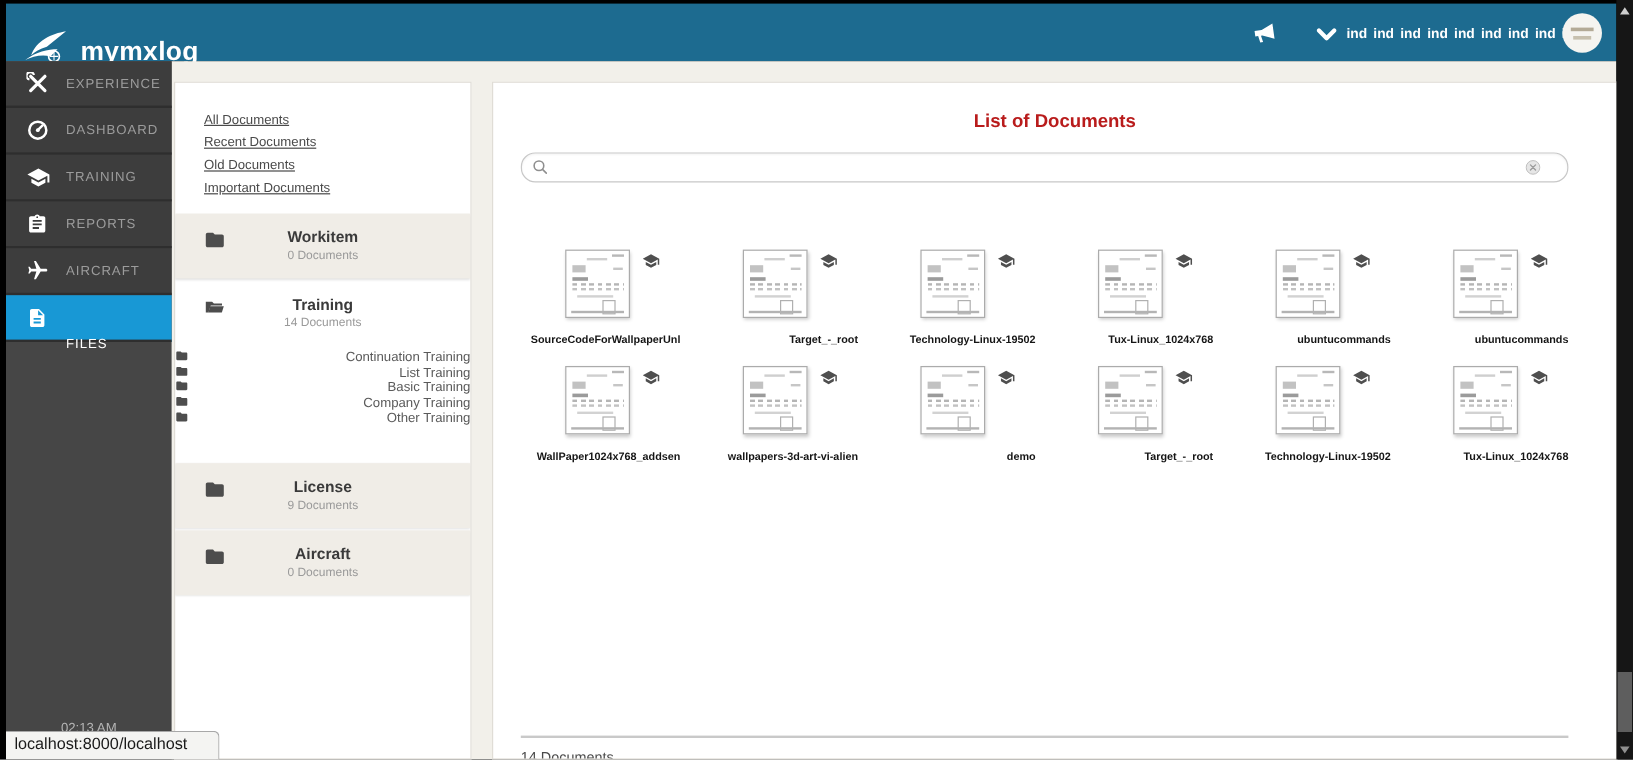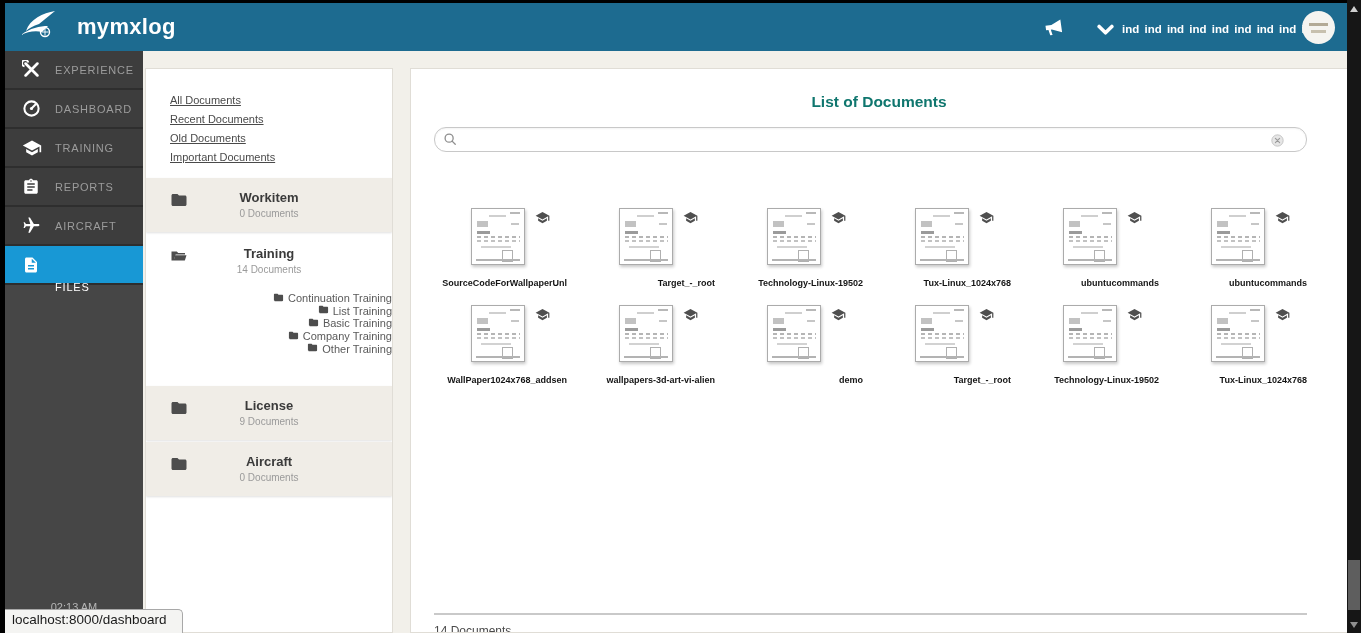--- a/index.html
+++ b/index.html
@@ -2,21 +2,21 @@
 <html><head>
 <meta charset="utf-8">
 <style>
   html,body{margin:0;padding:0;}
   body{width:1361px;height:633px;background:#000;position:relative;overflow:hidden;
        font-family:"Liberation Sans", sans-serif;}
   .app{position:absolute;left:5px;top:3px;width:1342px;height:630px;}
 
   
   header{position:absolute;left:0;top:0;width:1342px;height:48px;background:#1d6b90;}
-  .logo{position:absolute;left:14px;top:6px;display:flex;align-items:center;gap:20px;cursor:pointer;}
+  .logo{position:absolute;left:14px;top:21px;display:flex;align-items:center;gap:10px;cursor:pointer;}
   .logo-text{color:#fff;font-size:22px;font-weight:bold;letter-spacing:.3px;}
   .hdr-megaphone{position:absolute;left:1037px;top:13px;}
   .hdr-chev{position:absolute;left:1092px;top:19px;}
   .user-text{position:absolute;left:1117px;top:20px;color:#fff;font-size:11.5px;font-weight:bold;word-spacing:2px;cursor:pointer;}
   .avatar{position:absolute;left:1297px;top:8px;width:33px;height:33px;border-radius:50%;background:#f5f4f0;cursor:pointer;overflow:hidden;}
   .avatar i{position:absolute;display:block;}
   .av-l1{left:7px;top:12px;width:19px;height:3px;background:#b3aa96;}
   .av-l2{left:9px;top:19px;width:15px;height:3px;background:#c7c0ae;}
 
   
@@ -40,24 +40,24 @@
   .links{height:109px;box-sizing:border-box;padding:25px 0 0 24px;}
   .doc-link{display:block;font-size:11px;color:#4a4a4a;text-decoration:underline;margin-bottom:7px;cursor:pointer;}
   .folder-block{margin-bottom:2px;}
   .folder-block.has-children{margin-bottom:21px;}
   .folder-row{position:relative;height:54px;box-sizing:border-box;padding-top:12px;text-align:center;cursor:pointer;}
   .folder-row.shaded{background:#f0ede7;box-shadow:0 1px 2px rgba(0,0,0,.12);}
   .folder-icon{position:absolute;left:24px;top:13px;}
   .folder-name{font-size:13px;font-weight:600;color:#3a3a3a;}
   .folder-count{font-size:10px;color:#9a9a9a;margin-top:3px;}
   .subtree{padding:4px 0 10px;}
-  .sub-item{display:flex;justify-content:flex-end;align-items:center;gap:4px;height:12.6px;font-size:11px;color:#5a5a5a;cursor:pointer;}
-
-  
-  .main h1{margin:24px 0 0;text-align:center;font-size:15.5px;color:#0f766e;}
+  .sub-item{display:flex;justify-content:space-between;align-items:center;gap:4px;height:12.6px;font-size:11px;color:#5a5a5a;cursor:pointer;}
+
+  
+  .main h1{margin:24px 0 0;text-align:center;font-size:15.5px;color:#b91c1c;}
   .search-pill{position:absolute;left:23px;top:58px;right:40px;height:23px;border:1px solid #c8c8c8;border-radius:12px;background:#fff;box-shadow:inset 0 1px 2px rgba(0,0,0,.05);}
   .search-ico{position:absolute;left:8px;top:4px;}
   .search-pill input{position:absolute;left:28px;right:48px;top:0;height:100%;border:none;outline:none;background:transparent;font-size:12px;font-family:"Liberation Sans",sans-serif;}
   .clear-ico{position:absolute;right:22px;top:5px;cursor:pointer;}
 
   .grid{position:absolute;left:23px;top:139px;width:895px;display:flex;flex-wrap:wrap;}
   .doc-cell{width:148px;height:97px;cursor:pointer;}
   .doc-row{display:flex;margin-left:37px;}
   .cap{margin-left:9px;margin-top:2px;}
   .thumb{position:relative;width:52px;height:55px;background:#fff;border:1px solid #ababab;box-shadow:1px 2px 3px rgba(0,0,0,.22);box-sizing:content-box;}
@@ -557,20 +557,20 @@
     <div class="doc-label">Tux-Linux_1024x768</div>
   </div>
         </div>
       <div class="list-footer">
         <div class="footer-count">14 Documents</div>
       </div>
     </div>
 
   </div>
 
-  <div class="tooltip">localhost:8000/dashboard</div>
+  <div class="tooltip">localhost:8000/localhost</div>
 </div>
 
 <div class="scrollbar">
   <div class="sb-up"></div>
   <div class="sb-thumb"></div>
   <div class="sb-down"></div>
 </div>
 
 </body></html>

